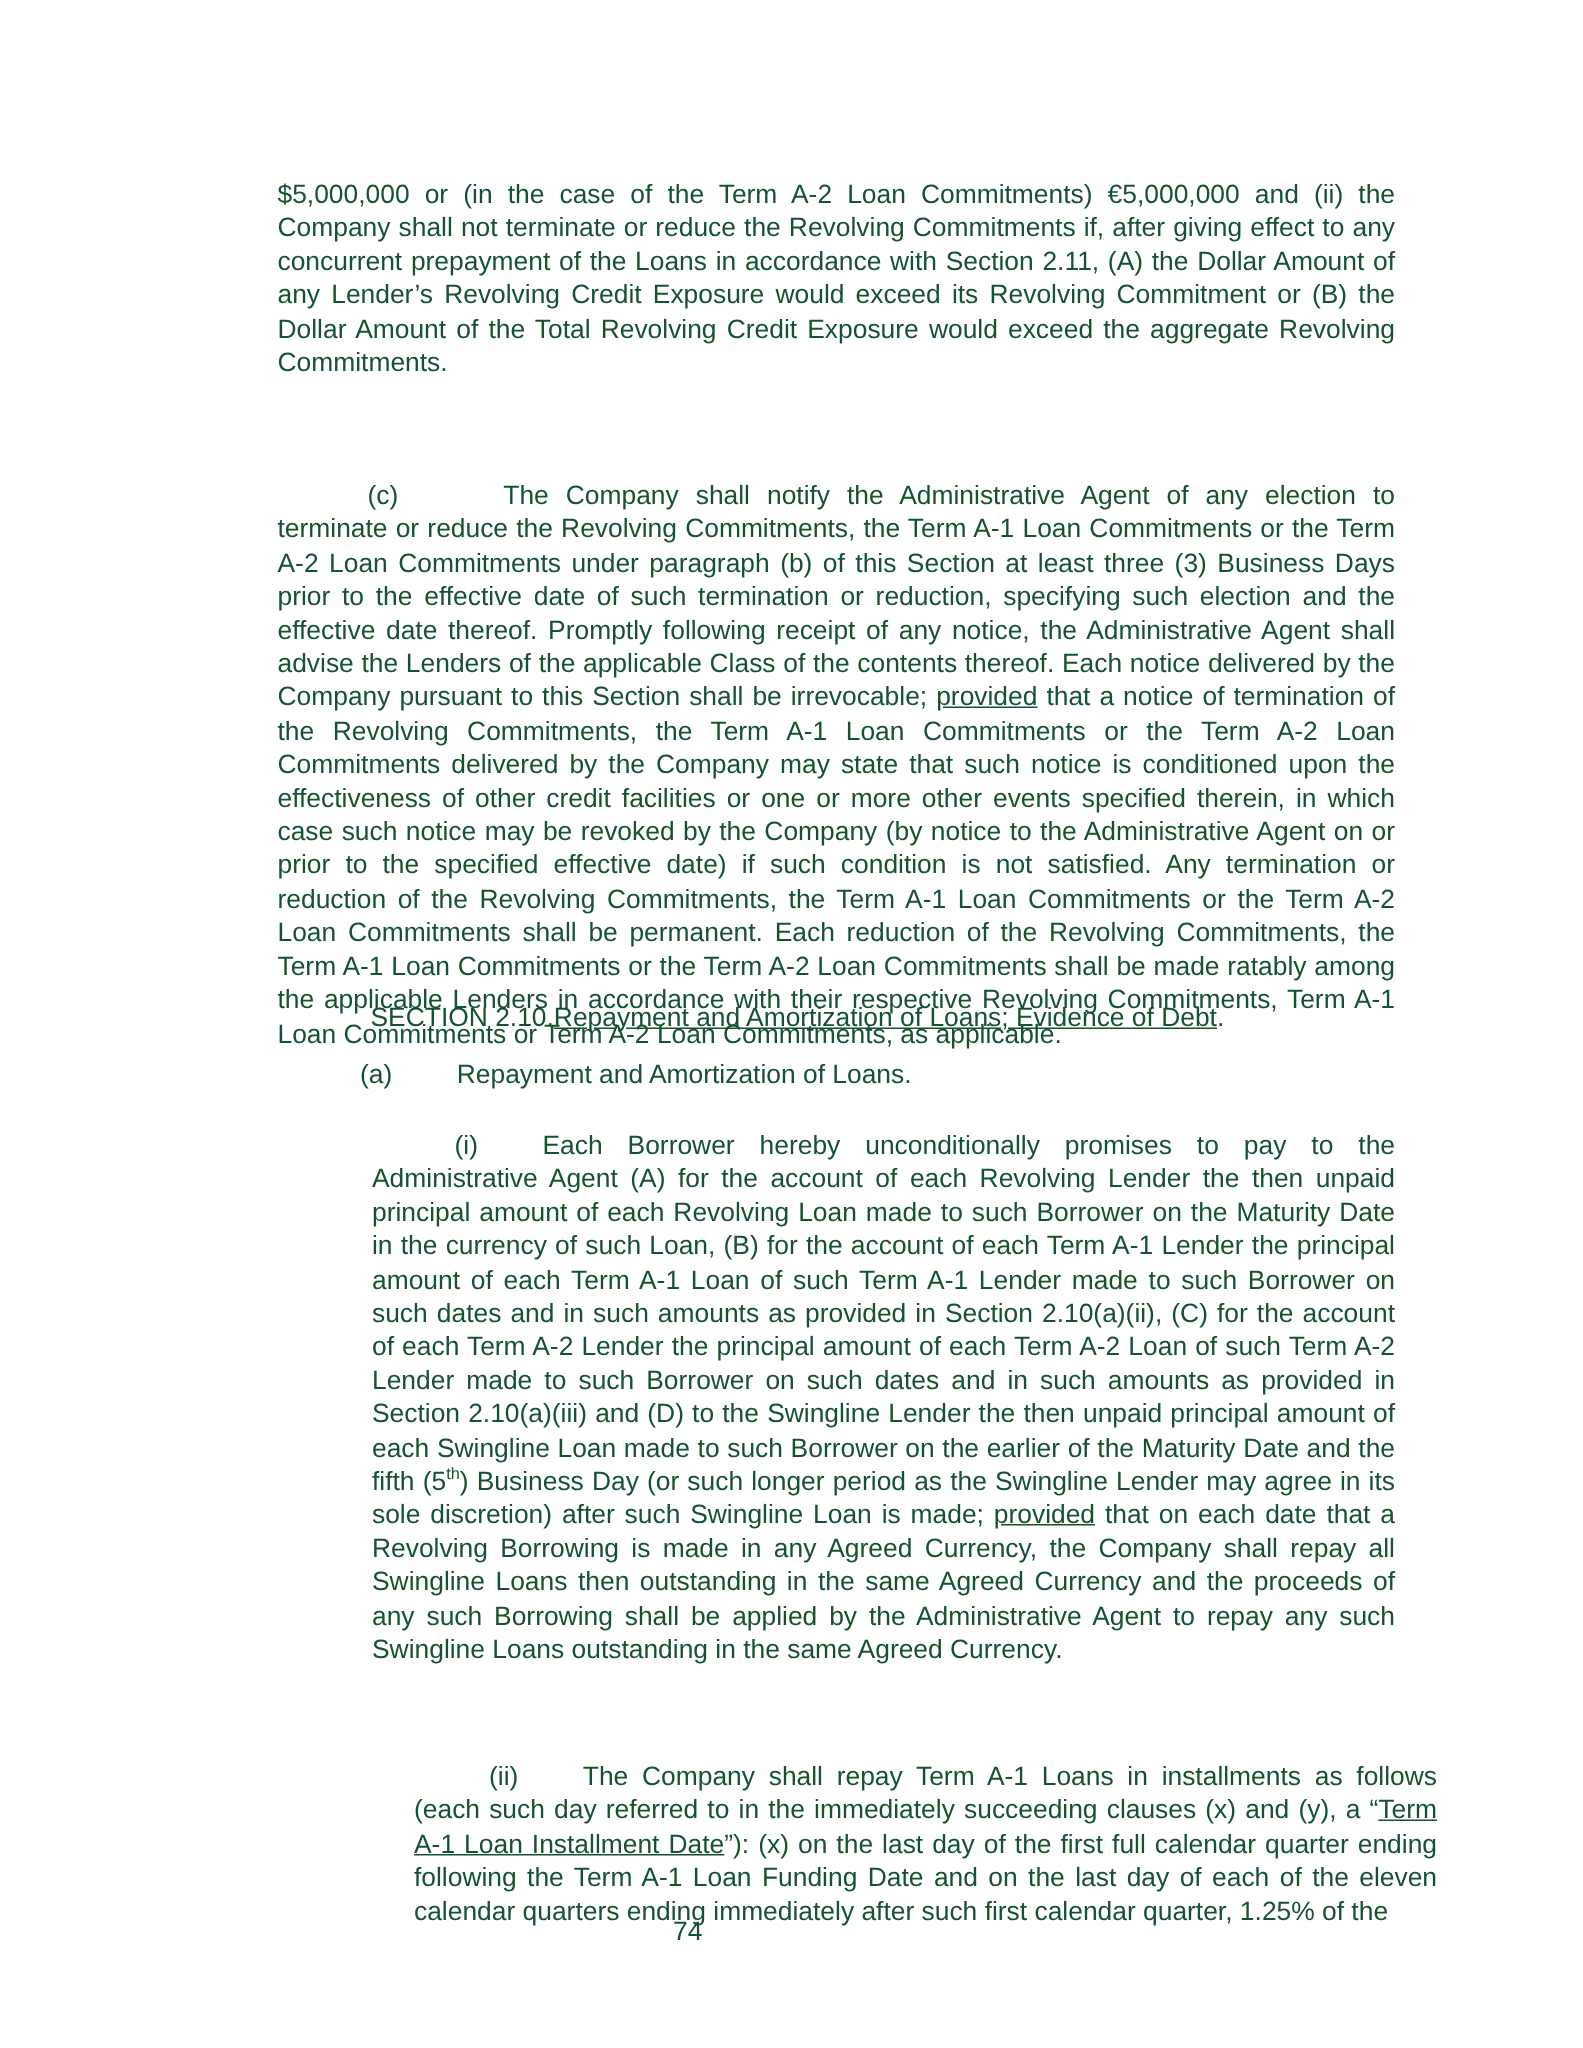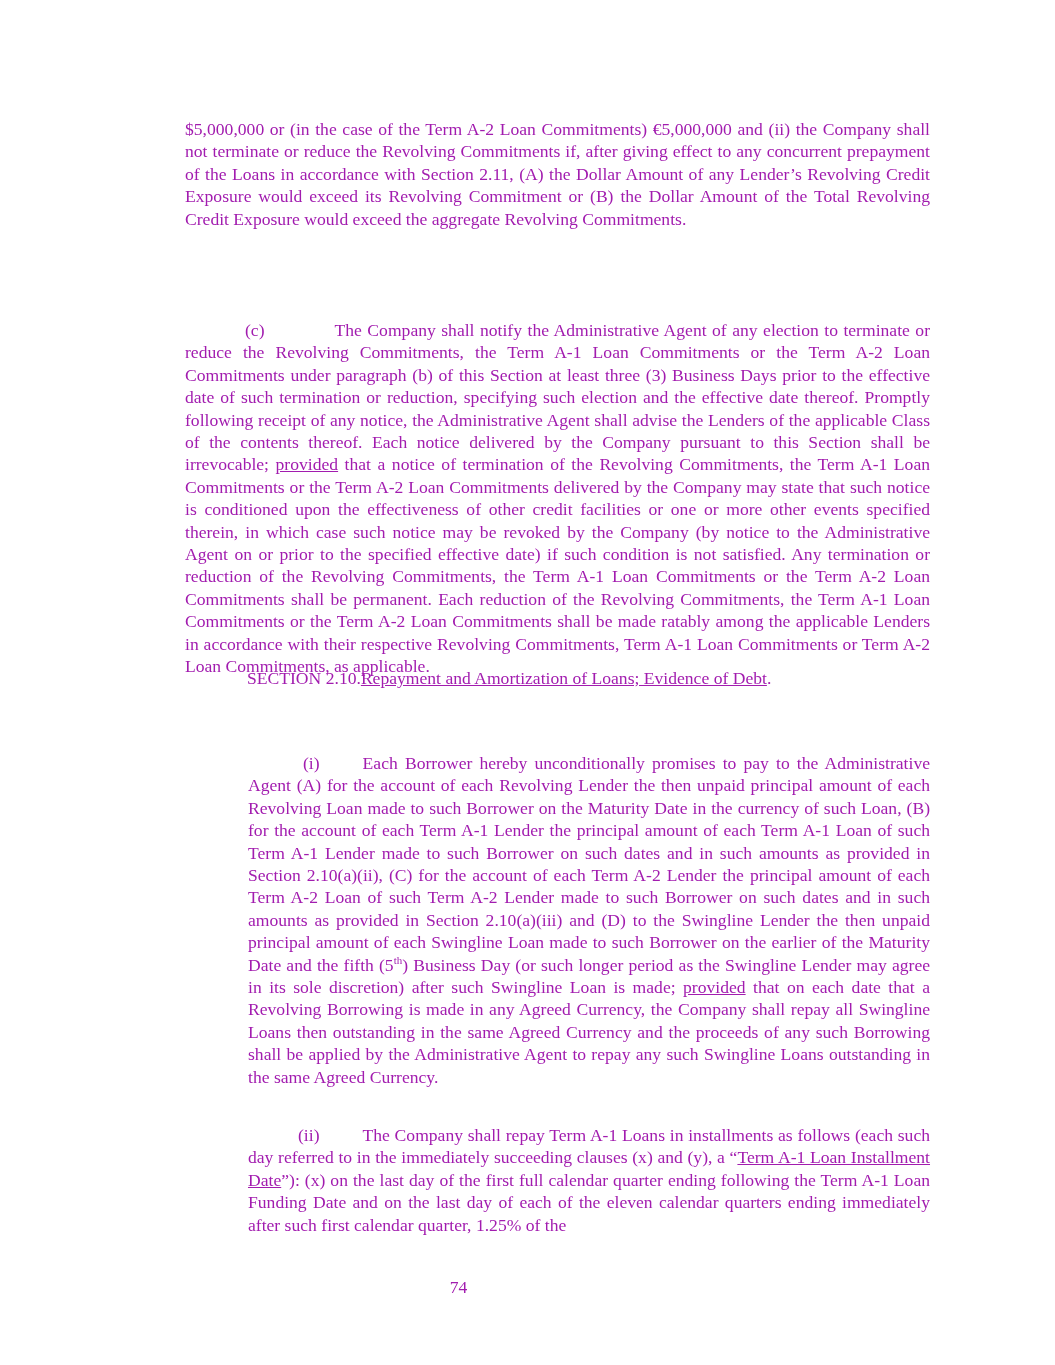--- a/index.html
+++ b/index.html
@@ -5,43 +5,43 @@
   html, body {
     margin: 0;
     padding: 0;
     background: #ffffff;
   }
   .page {
     position: relative;
     width: 1055px;
     height: 1365px;
     background: #ffffff;
-    font-family: Liberation Serif, serif;
+    font-family: Liberation Sans, sans-serif;
     font-size: 17.6px;
     line-height: 22.4px;
-    color: #a21caf;
+    color: #14532d;
     overflow: hidden;
   }
   .para {
     position: absolute;
     left: 185px;
     width: 745px;
     margin: 0;
     text-align: justify;
   }
   .para.block-indent {
     left: 248px;
     width: 682px;
   }
   #p1      { top: 118px; }
   #p2      { top: 275px; text-indent: 60px; margin-top: 44px; }
   #heading { top: 667px; text-indent: 62px; }
   #pa      { top: 705px; text-indent: 55px; }
   #pi      { top: 752px; text-indent: 55px; }
-  #pii     { top: 1124px; text-indent: 50px; }
+  #pii     { top: 1173px; text-indent: 50px; margin-left: 28px; }
   .tab {
     display: inline-block;
     width: 43px;
   }
   .tab-wide {
     display: inline-block;
     width: 70px;
   }
   .u {
     text-decoration: underline;
@@ -65,20 +65,21 @@
 <body>
 
 <div class="page">
 
   <p class="para" id="p1"><span>$5,000,000 or (in the case of the Term A-2 Loan Commitments) €5,000,000 and (ii) the Company shall not terminate or reduce the Revolving Commitments if, after giving effect to any concurrent prepayment of the Loans in accordance with Section 2.11, (A) the Dollar Amount of any Lender’s Revolving Credit Exposure would exceed its Revolving Commitment or (B) the Dollar Amount of the Total Revolving Credit Exposure would exceed the aggregate Revolving Commitments.</span></p>
 
   <p class="para" id="p2"><span>(c)</span><span class="tab-wide"></span><span>The Company shall notify the Administrative Agent of any election to terminate or reduce the Revolving Commitments, the Term A-1 Loan Commitments or the Term A-2 Loan Commitments under paragraph (b) of this Section at least three (3) Business Days prior to the effective date of such termination or reduction, specifying such election and the effective date thereof.  Promptly following receipt of any notice, the Administrative Agent shall advise the Lenders of the applicable Class of the contents thereof.  Each notice delivered by the Company pursuant to this Section shall be irrevocable; </span><span class="u">provided</span><span> that a notice of termination of the Revolving Commitments, the Term A-1 Loan Commitments or the Term A-2 Loan Commitments delivered by the Company may state that such notice is conditioned upon the effectiveness of other credit facilities or one or more other events specified therein, in which case such notice may be revoked by the Company (by notice to the Administrative Agent on or prior to the specified effective date) if such condition is not satisfied.  Any termination or reduction of the Revolving Commitments, the Term A-1 Loan Commitments or the Term A-2 Loan Commitments shall be permanent.  Each reduction of the Revolving Commitments, the Term A-1 Loan Commitments or the Term A-2 Loan Commitments shall be made ratably among the applicable Lenders in accordance with their respective Revolving Commitments, Term A-1 Loan Commitments or Term A-2 Loan Commitments, as applicable.</span></p>
 
   <p class="para" id="heading"><span>SECTION 2.10.</span><span class="u">Repayment and Amortization of Loans; Evidence of Debt</span><span>.</span></p>
 
+  <p class="para" id="pa"><span>(a)</span><span class="tab"></span><span>Repayment and Amortization of Loans.</span></p>
 
   <p class="para block-indent" id="pi"><span>(i)</span><span class="tab"></span><span>Each Borrower hereby unconditionally promises to pay to the Administrative Agent (A) for the account of each Revolving Lender the then unpaid principal amount of each Revolving Loan made to such Borrower on the Maturity Date in the currency of such Loan, (B) for the account of each Term A-1 Lender the principal amount of each Term A-1 Loan of such Term A-1 Lender made to such Borrower on such dates and in such amounts as provided in Section 2.10(a)(ii), (C) for the account of each Term A-2 Lender the principal amount of each Term A-2 Loan of such Term A-2 Lender made to such Borrower on such dates and in such amounts as provided in Section 2.10(a)(iii) and (D) to the Swingline Lender the then unpaid principal amount of each Swingline Loan made to such Borrower on the earlier of the Maturity Date and the fifth (5</span><span class="sup">th</span><span>) Business Day (or such longer period as the Swingline Lender may agree in its sole discretion) after such Swingline Loan is made; </span><span class="u">provided</span><span> that on each date that a Revolving Borrowing is made in any Agreed Currency, the Company shall repay all Swingline Loans then outstanding in the same Agreed Currency and the proceeds of any such Borrowing shall be applied by the Administrative Agent to repay any such Swingline Loans outstanding in the same Agreed Currency.</span></p>
 
   <p class="para block-indent" id="pii"><span>(ii)</span><span class="tab"></span><span>The Company shall repay Term A-1 Loans in installments as follows (each such day referred to in the immediately succeeding clauses (x) and (y), a “</span><span class="u">Term A-1 Loan Installment Date</span><span>”): (x) on the last day of the first full calendar quarter ending following the Term A-1 Loan Funding Date and on the last day of each of the eleven calendar quarters ending immediately after such first calendar quarter, 1.25% of the</span></p>
 
   <div class="footer">74</div>
 
 </div>
 
 </body></html>

